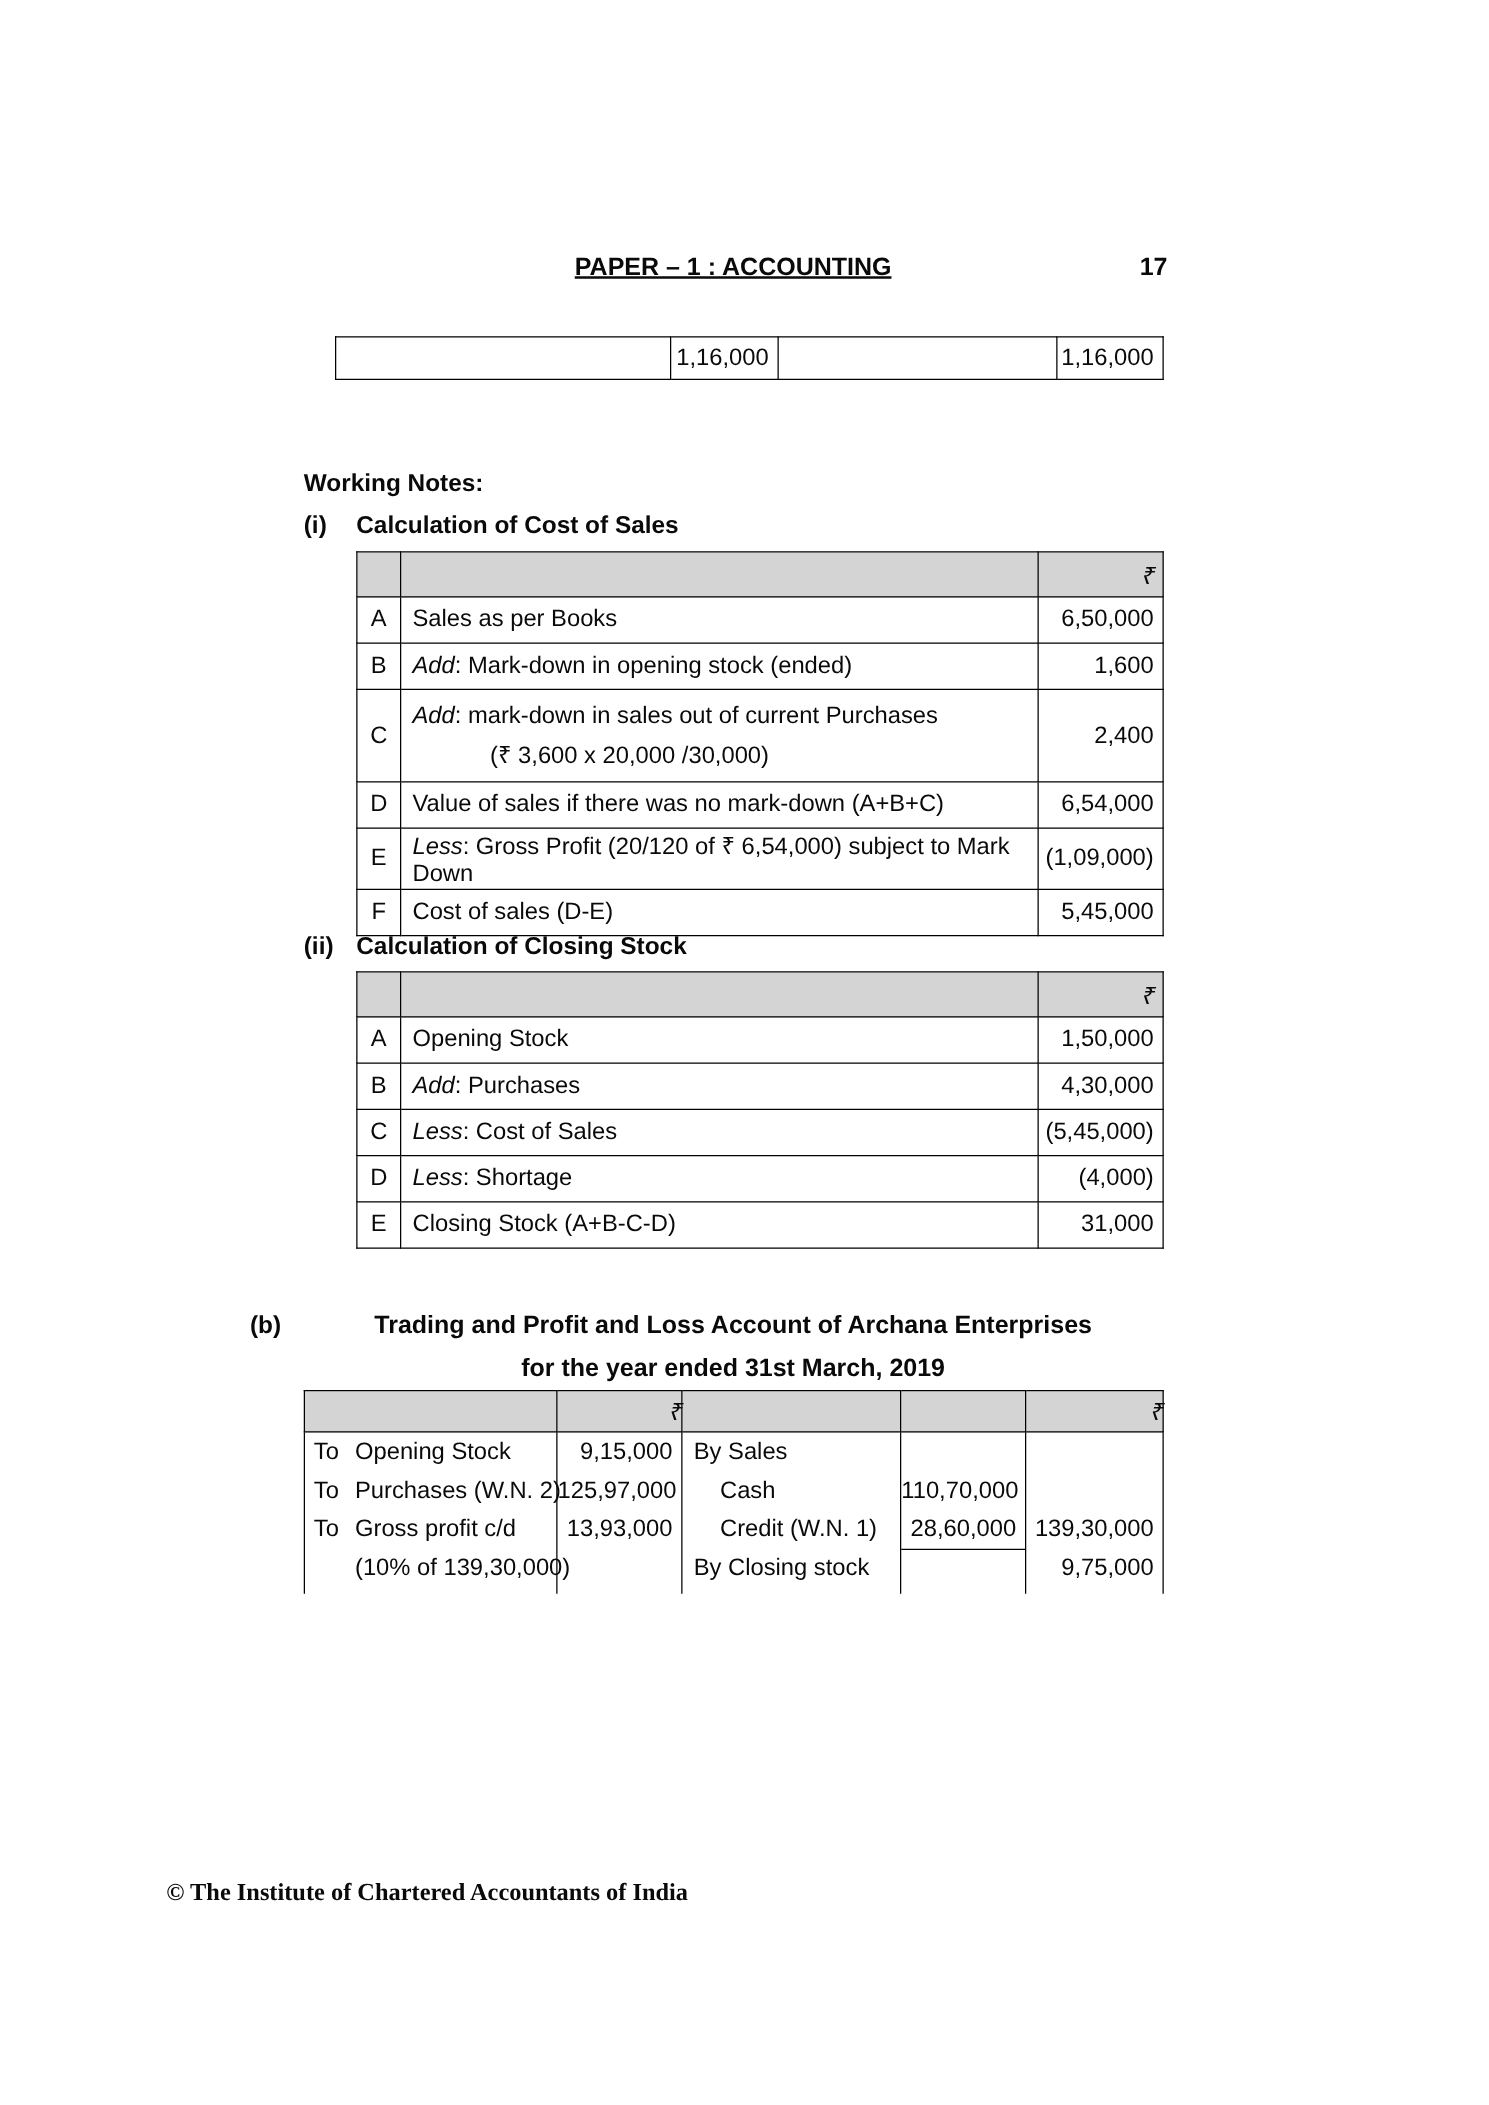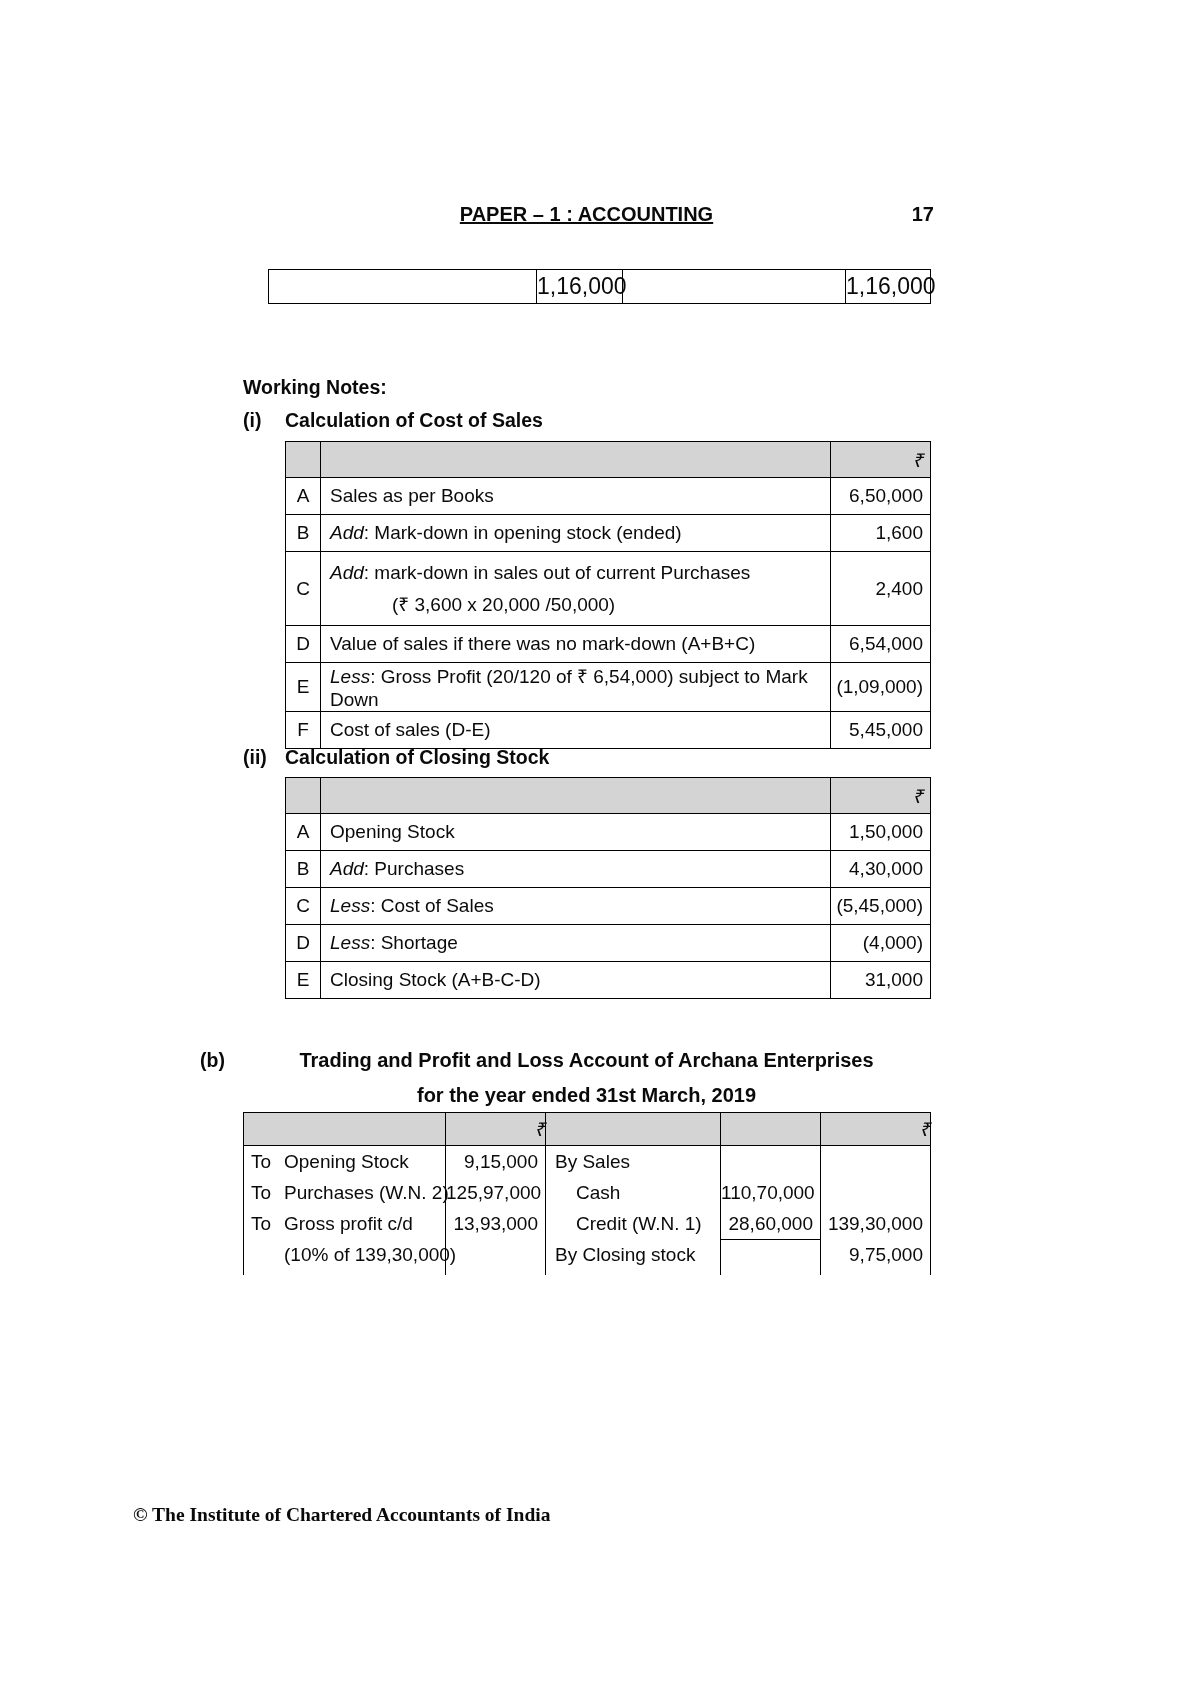--- a/index.html
+++ b/index.html
@@ -6,21 +6,21 @@
   .page{position:relative;width:1191px;height:1684px;background:#ffffff;
         font-family:"Liberation Sans",sans-serif;color:#0a0a0a;overflow:hidden;}
 
   
   .hdr{position:absolute;top:203px;left:243px;width:687px;text-decoration:underline;}
   .hdr-title{display:block;text-align:center;font-weight:bold;font-size:20px;}
   .hdr-page{position:absolute;right:-4px;top:0;font-weight:bold;font-size:20px;}
 
   
   .carry{position:absolute;top:269px;left:268px;width:662px;border-collapse:collapse;table-layout:fixed;}
-  .carry td{border:1.6px solid #000;height:33px;font-size:23px;padding:0 7px 0 0;text-align:right;}
+  .carry td{border:1.6px solid #000;height:33px;font-size:19px;padding:0 7px 0 0;text-align:right;}
 
   
   .footnote{position:absolute;top:314px;left:268px;width:694px;font-style:italic;
             font-size:19px;line-height:25px;}
 
   .wn-heading{position:absolute;top:376px;left:243px;font-weight:bold;font-size:19.5px;}
 
   .sec-line{position:absolute;left:243px;font-weight:bold;font-size:19.5px;display:flex;}
   .sec-line .lbl{width:42px;flex:0 0 42px;}
   #sec-i{top:409px;}
@@ -118,21 +118,21 @@
       </tr>
       <tr>
         <td class="key">B</td>
         <td class="desc"><i>Add</i><span>: Mark-down in opening stock (ended)</span></td>
         <td class="amt">1,600</td>
       </tr>
       <tr class="tall">
         <td class="key">C</td>
         <td class="desc">
           <div class="dline"><i>Add</i><span>: mark-down in sales out of current Purchases</span></div>
-          <div class="dline subline">(₹ 3,600 x 20,000 /50,000)</div>
+          <div class="dline subline">(₹ 3,600 x 20,000 /30,000)</div>
         </td>
         <td class="amt">2,400</td>
       </tr>
       <tr>
         <td class="key">D</td>
         <td class="desc"><i></i><span>Value of sales if there was no mark-down (A+B+C)</span></td>
         <td class="amt">6,54,000</td>
       </tr>
       <tr>
         <td class="key">E</td>

